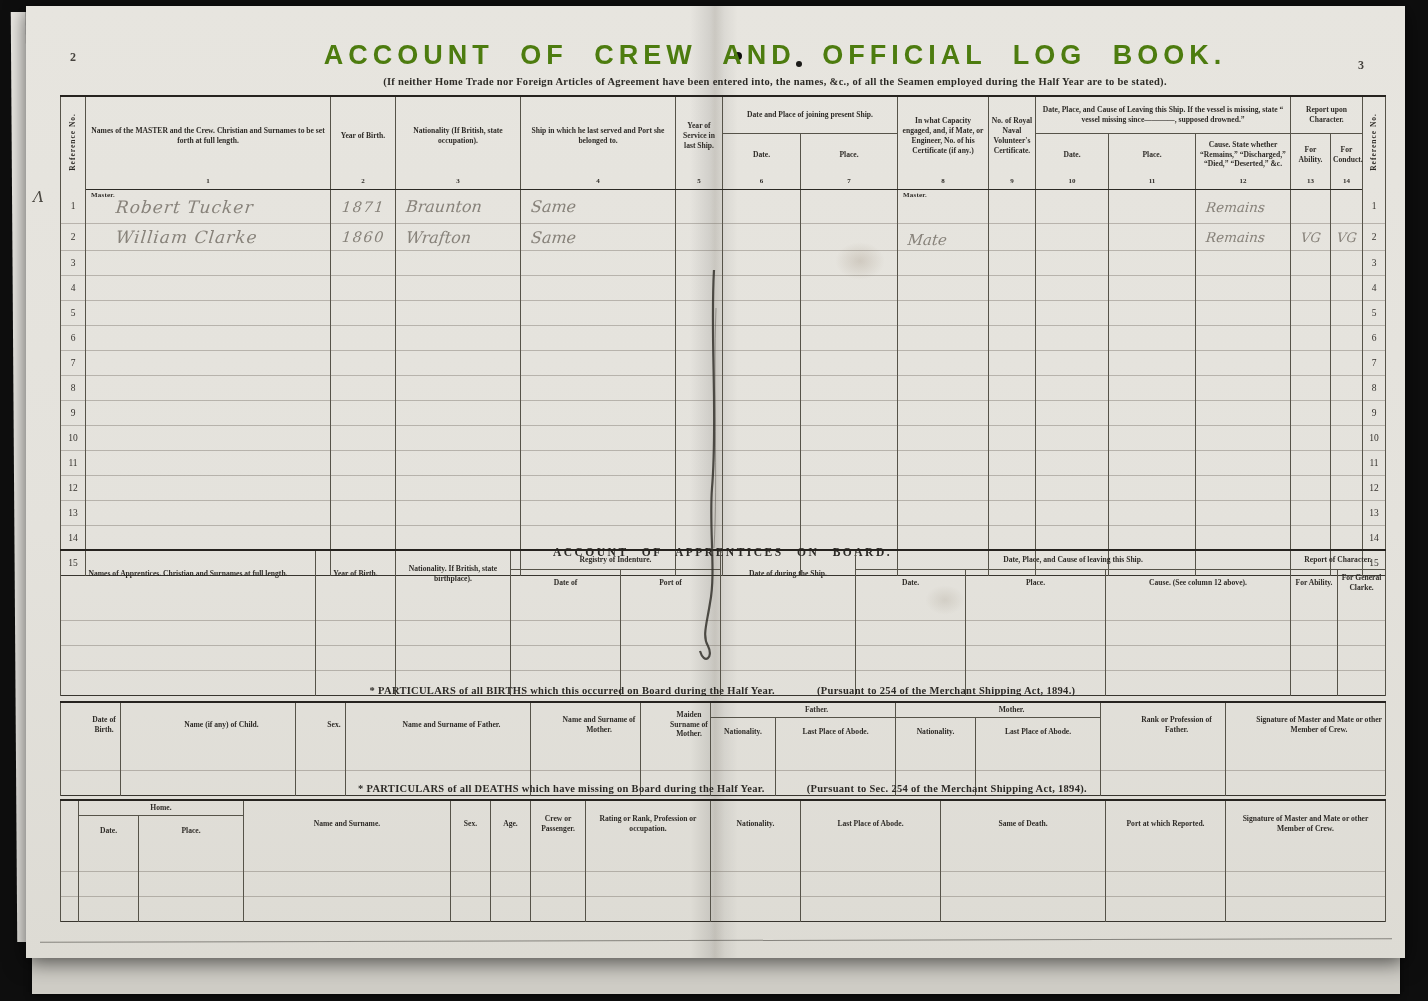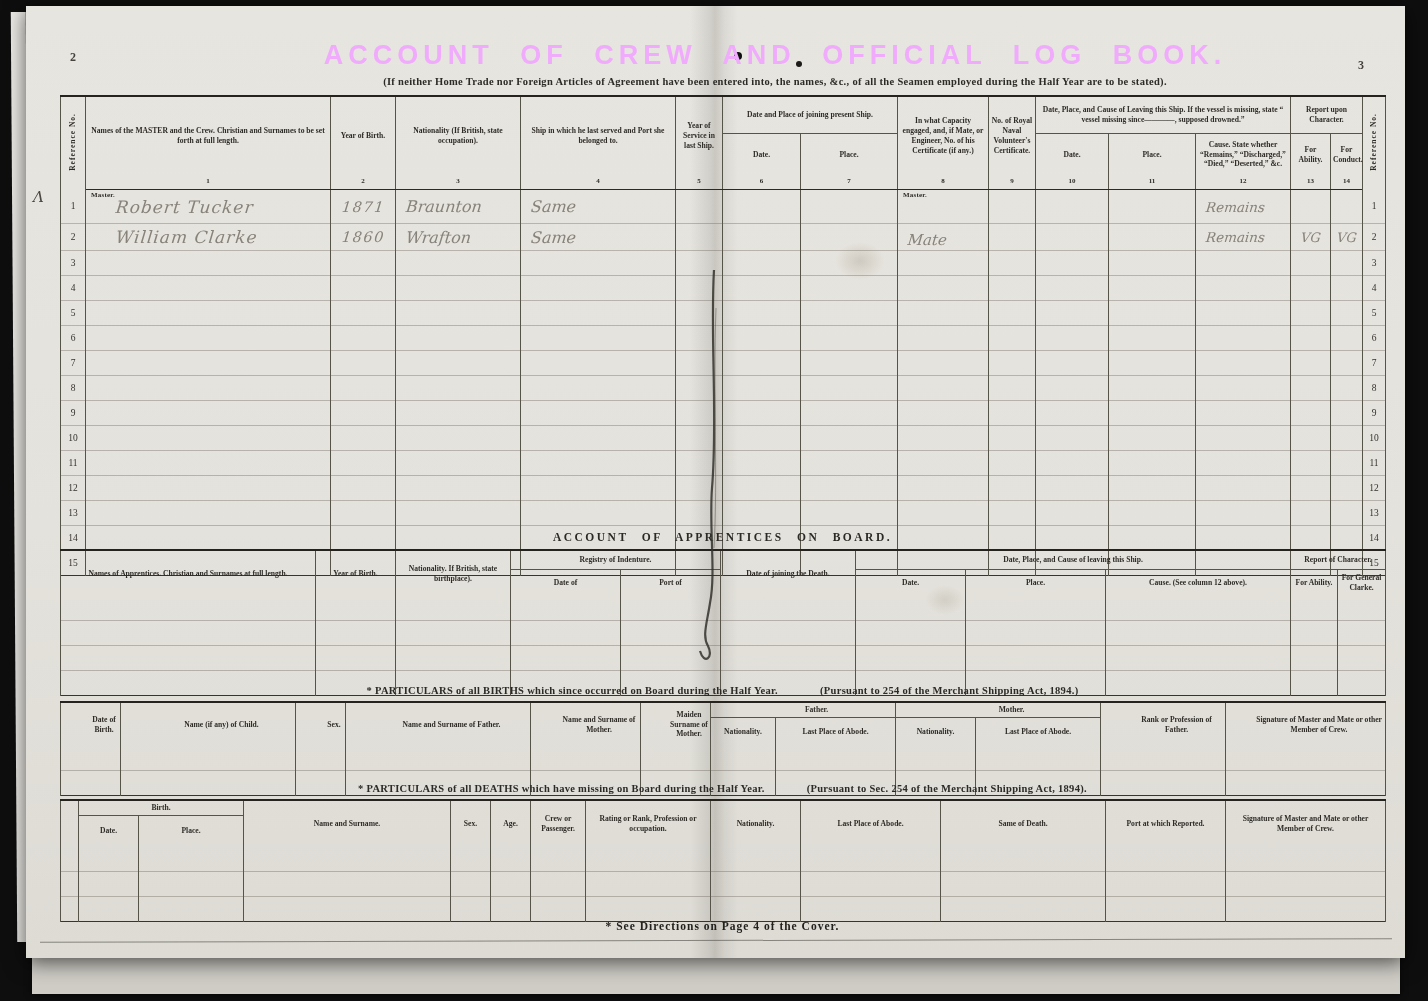--- a/index.html
+++ b/index.html
@@ -27,21 +27,21 @@
   .sheet-edge{position:absolute;left:40px;top:940px;width:1352px;height:1px;background:rgba(62,60,55,.55);transform:rotate(-.15deg);}
 
   .folio{position:absolute;font:700 12px "Liberation Serif",serif;color:#46433e;}
   .folio.left{left:70px;top:50px;}
   .folio.right{left:1358px;top:58px;}
   .margin-mark{position:absolute;left:33px;top:188px;font:italic 15px "DejaVu Serif",serif;color:#4a4741;}
 
   .form-title{
     position:absolute;left:130px;top:40px;width:1290px;text-align:center;
     font-family:"Liberation Sans",sans-serif;font-weight:700;font-size:27px;
-    letter-spacing:5px;word-spacing:14px;color:#f0abfc;white-space:nowrap;
+    letter-spacing:5px;word-spacing:14px;color:#4d7c0f;white-space:nowrap;
   }
   .form-subtitle{
     position:absolute;left:130px;top:76px;width:1290px;text-align:center;
     font:700 10.5px "Liberation Serif",serif;letter-spacing:.3px;color:#2d2b27;
   }
 
   table.form{position:absolute;border-collapse:collapse;table-layout:fixed;
     border:1.5px solid #38352f;border-top:2.5px solid #26231f;}
   .form th,.form td{
     border-left:1px solid #565349;border-right:1px solid #565349;
@@ -445,42 +445,42 @@
           <td class="ld"></td>
           <td class="lp"></td>
           <td class="cause"></td>
           <td class="ab"></td>
           <td class="cd"></td>
           <td class="ref-cell"><span class="">15</span></td>
         </tr>
       </tbody>
   </table>
 
-  <div class="sec-title" style="top:531px">ACCOUNT OF APPRENTICES ON BOARD.</div>
+  <div class="sec-title" style="top:546px">ACCOUNT OF APPRENTICES ON BOARD.</div>
   <table class="form appr" style="left:60px;top:549px;width:1325px;">
     <colgroup>
       <col style="width:255px">
         <col style="width:80px">
         <col style="width:115px">
         <col style="width:110px">
       <col style="width:100px">
         <col style="width:135px">
         <col style="width:110px">
         <col style="width:140px">
       <col style="width:185px">
         <col style="width:47px">
         <col style="width:48px">
     </colgroup>
     <thead>
       <tr class="grp">
         <th rowspan="2">Names of Apprentices. Christian and Surnames at full length.</th>
         <th rowspan="2">Year of Birth.</th>
         <th rowspan="2">Nationality. If British, state birthplace).</th>
         <th colspan="2" class="line-below">Registry of Indenture.</th>
-        <th rowspan="2">Date of joining the Death.</th>
+        <th rowspan="2">Date of during the Ship.</th>
         <th colspan="3" class="line-below">Date, Place, and Cause of leaving this Ship.</th>
         <th colspan="2" class="line-below">Report of Character.</th>
       </tr>
       <tr class="sub">
         <th>Date of</th>
         <th>Port of</th>
         <th>Date.</th>
         <th>Place.</th>
         <th>Cause. (See column 12 above).</th>
         <th>For Ability.</th>
@@ -537,21 +537,21 @@
           <td></td>
           <td></td>
           <td></td>
           <td></td>
           <td></td>
         </tr>
       </tbody>
   </table>
 
   <div class="part-title" style="top:685px">
-    <span>* PARTICULARS of all BIRTHS which since occurred on Board during the Half Year.</span><span class="act">(Pursuant to 254 of the Merchant Shipping Act, 1894.)</span>
+    <span>* PARTICULARS of all BIRTHS which this occurred on Board during the Half Year.</span><span class="act">(Pursuant to 254 of the Merchant Shipping Act, 1894.)</span>
   </div>
   <table class="form births" style="left:60px;top:701px;width:1325px;">
     <colgroup>
       <col style="width:60px">
         <col style="width:175px">
         <col style="width:50px">
         <col style="width:185px">
       <col style="width:110px">
         <col style="width:70px">
         <col style="width:65px">
@@ -628,21 +628,21 @@
         <col style="width:125px">
       <col style="width:90px">
         <col style="width:140px">
         <col style="width:165px">
         <col style="width:120px">
       <col style="width:160px">
     </colgroup>
     <thead>
       <tr class="grp">
         <th rowspan="2"></th>
-        <th colspan="2" class="line-below">Birth.</th>
+        <th colspan="2" class="line-below">Home.</th>
         <th rowspan="2">Name and Surname.</th>
         <th rowspan="2">Sex.</th>
         <th rowspan="2">Age.</th>
         <th rowspan="2">Crew or Passenger.</th>
         <th rowspan="2">Rating or Rank, Profession or occupation.</th>
         <th rowspan="2">Nationality.</th>
         <th rowspan="2">Last Place of Abode.</th>
         <th rowspan="2">Same of Death.</th>
         <th rowspan="2">Port at which Reported.</th>
         <th rowspan="2">Signature of Master and Mate or other Member of Crew.</th>
@@ -694,19 +694,18 @@
           <td></td>
           <td></td>
           <td></td>
           <td></td>
           <td></td>
           <td></td>
         </tr>
       </tbody>
   </table>
 
-  <div class="footer-note">* See Directions on Page 4 of the Cover.</div>
 
   <svg class="thread" width="48" height="400" viewBox="0 0 48 400">
     <path d="M24,2 C20,70 28,150 22,220 C19,260 26,305 20,335 C17,355 12,368 18,378 C24,390 14,397 10,383" fill="none" stroke="#34312c" stroke-width="2.2" opacity="0.85"></path>
     <path d="M26,40 C23,120 28,210 24,280" fill="none" stroke="#55524c" stroke-width="1" opacity="0.5"></path>
   </svg>
 </div>
 
 </body></html>

